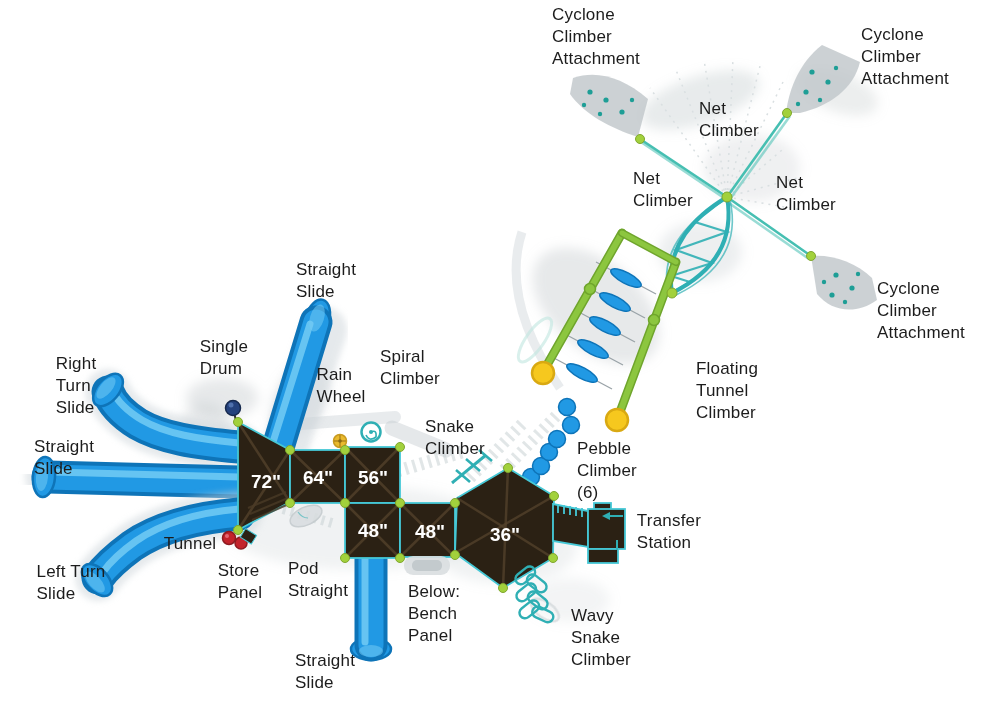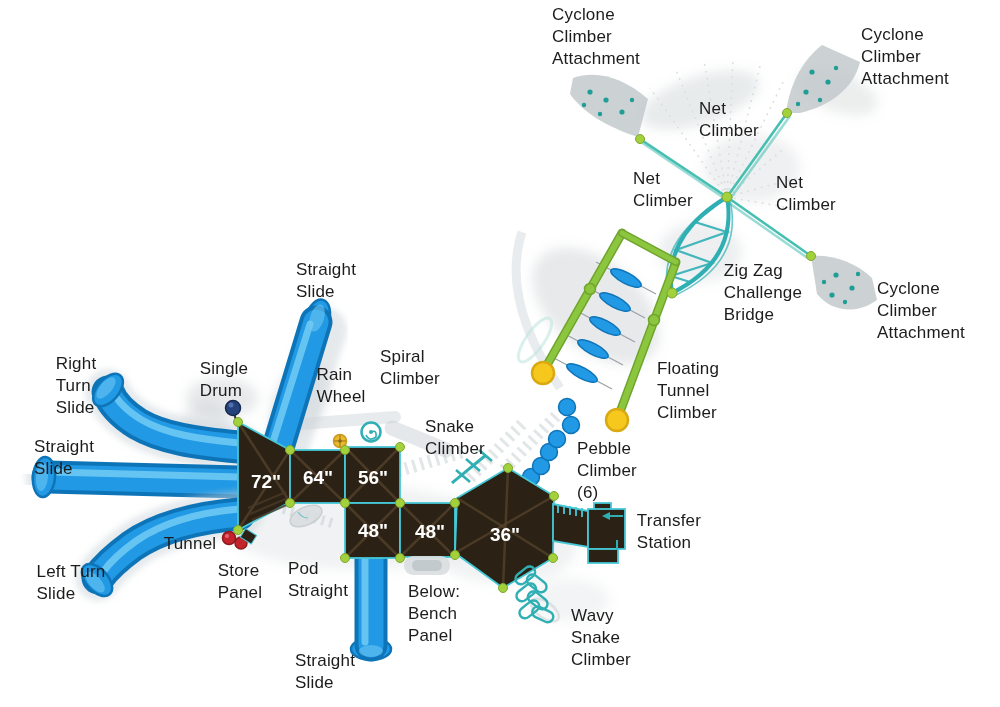--- a/index.html
+++ b/index.html
@@ -339,32 +339,29 @@
 Attachment</div>
 <div class="lbl" style="left:905px;top:24px">Cyclone
 Climber
 Attachment</div>
 <div class="lbl" style="left:729px;top:98px">Net
 Climber</div>
 <div class="lbl" style="left:663px;top:168px">Net
 Climber</div>
 <div class="lbl" style="left:806px;top:172px">Net
 Climber</div>
-<div class="lbl" style="left:763px;top:260px">Zig Zag
-Challenge
-Bridge</div>
 <div class="lbl" style="left:921px;top:278px">Cyclone
 Climber
 Attachment</div>
-<div class="lbl" style="left:688px;top:358px">Floating
+<div class="lbl" style="left:727px;top:358px">Floating
 Tunnel
 Climber</div>
 <div class="lbl" style="left:326px;top:259px">Straight
 Slide</div>
-<div class="lbl" style="left:224px;top:358px">Single
+<div class="lbl" style="left:224px;top:336px">Single
 Drum</div>
 <div class="lbl" style="left:341px;top:364px">Rain
 Wheel</div>
 <div class="lbl" style="left:410px;top:346px">Spiral
 Climber</div>
 <div class="lbl" style="left:76px;top:353px">Right
 Turn
 Slide</div>
 <div class="lbl" style="left:455px;top:416px">Snake
 Climber</div>

